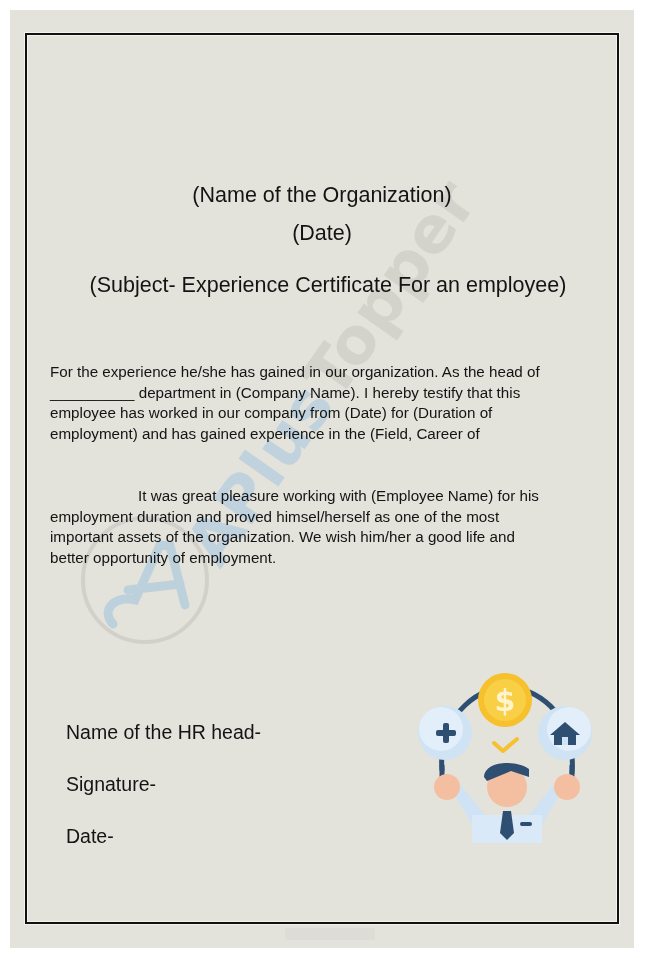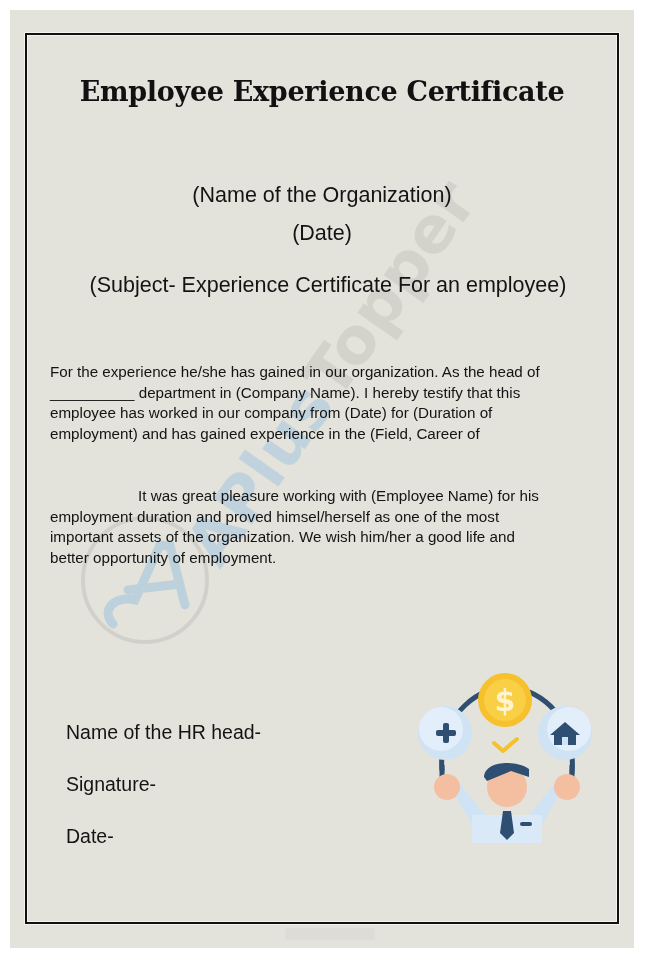--- a/index.html
+++ b/index.html
@@ -93,21 +93,20 @@
       <path d="M103 614 C 90 600, 105 585, 125 590 L 150 535 L 160 536 L 175 595 M 118 580 L 170 574" fill="none" stroke="#9fc4df" stroke-width="9" stroke-linecap="round"></path>
     </g>
     <g transform="translate(210,560) rotate(-55)" opacity="0.5">
       <text x="0" y="0" font-family="DejaVu Sans, sans-serif" font-weight="bold" font-size="64" fill="#9fc4df">APlus</text>
       <text x="205" y="0" font-family="DejaVu Sans, sans-serif" font-weight="bold" font-size="64" fill="#c4c3bd">Topper</text>
     </g>
   </svg>
 
   <div class="frame"></div>
 
-  <div class="title">Employee Experience Certificate</div>
 
   <div class="header-line hl-org">(Name of the Organization)</div>
   <div class="header-line hl-date">(Date)</div>
   <div class="header-line hl-subject">(Subject- Experience Certificate For an employee)</div>
 
   <div class="para para1">
     <div>For the experience he/she has gained in our organization. As the head of</div>
     <div>__________ department in (Company Name). I hereby testify that this</div>
     <div>employee has worked in our company from (Date) for (Duration of</div>
     <div>employment) and has gained experience in the (Field, Career of</div>

